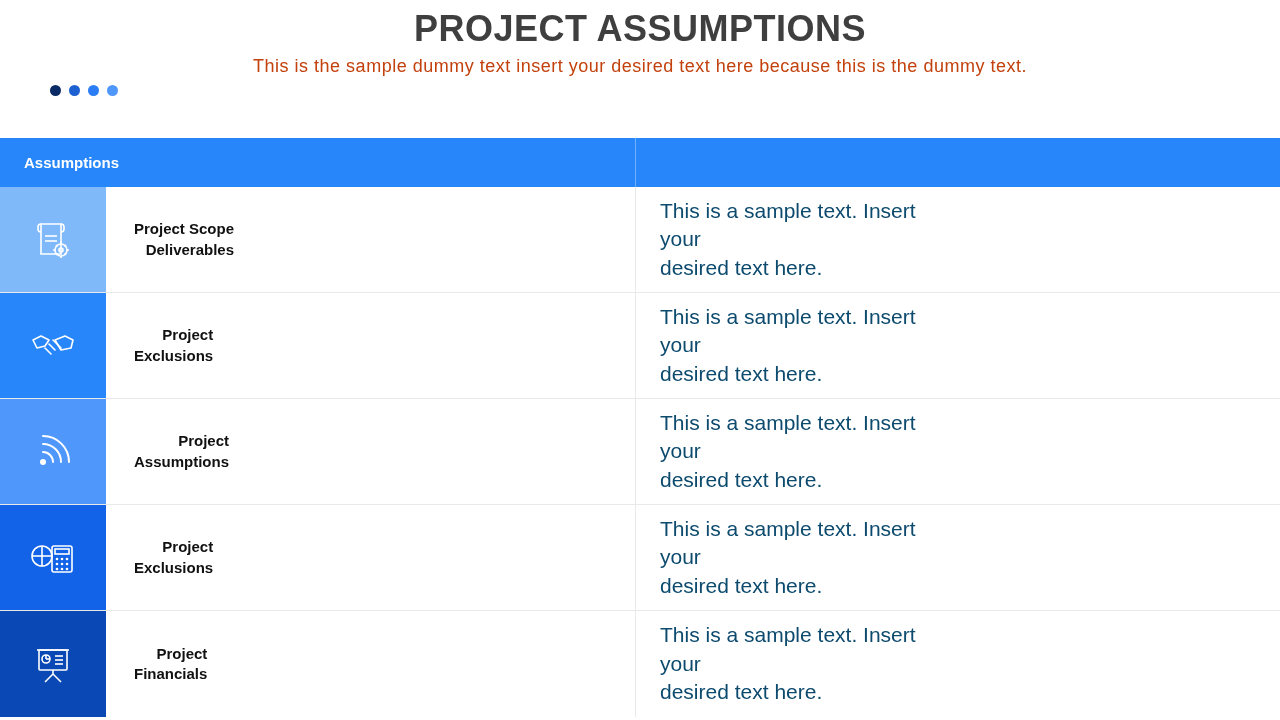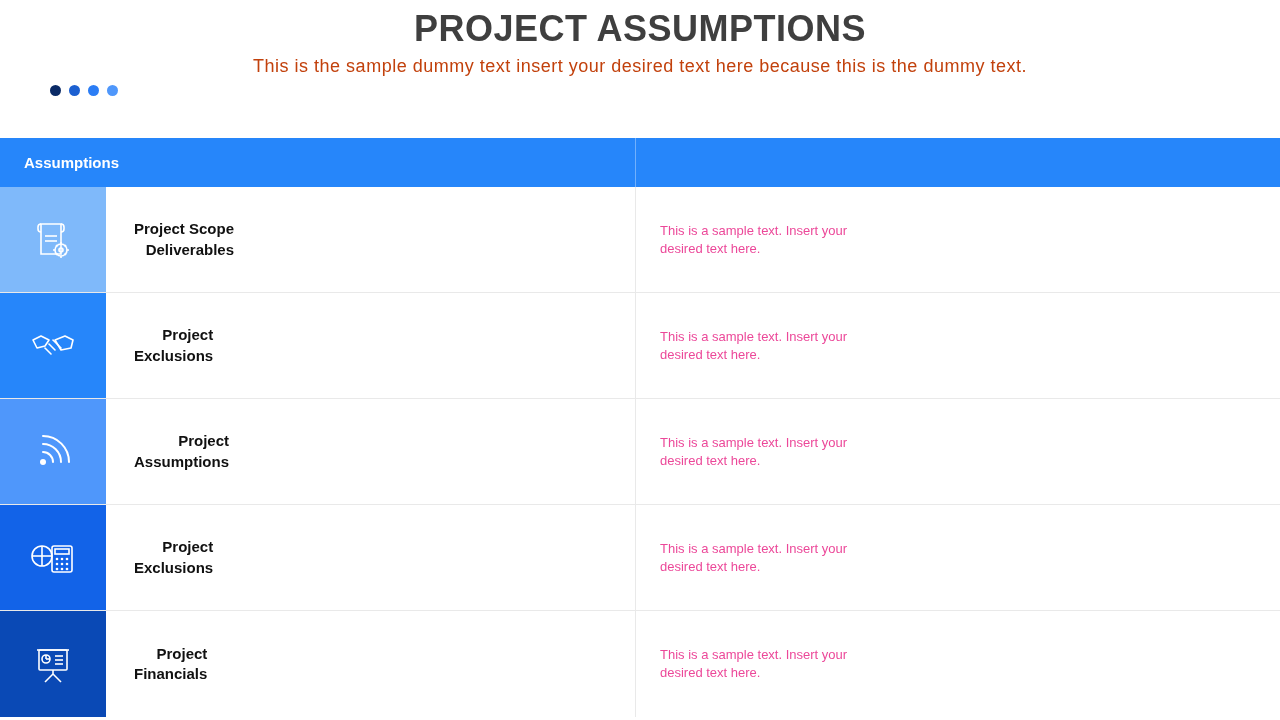--- a/index.html
+++ b/index.html
@@ -89,22 +89,22 @@
     max-width: 160px;
     text-align: right;
   }
   .likelihood-cell {
     flex: 1;
     display: flex;
     align-items: center;
     padding-left: 24px;
   }
   .likelihood-text {
-    font-size: 13px;
-    color: #ec4899;
+    font-size: 21px;
+    color: #0c4a6e;
     line-height: 1.35;
     max-width: 300px;
   }
   svg { display: block; }
 </style>
 </head>
 <body>
 
 <div class="header">
   <div class="title">PROJECT ASSUMPTIONS</div>

